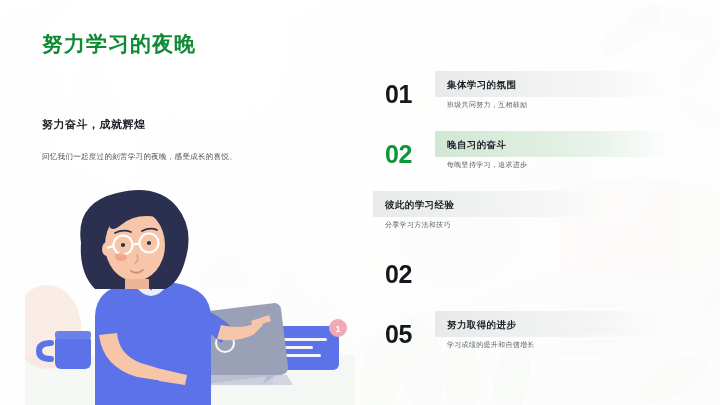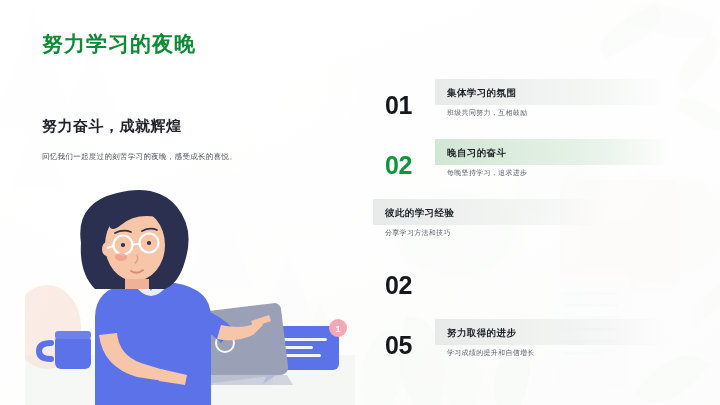--- a/index.html
+++ b/index.html
@@ -94,39 +94,39 @@
 
   
   .title{
     position:absolute; left:42px; top:30px;
     font-size:21px; font-weight:bold;
     color:#0e8a35; letter-spacing:1px;
     white-space:nowrap;
   }
   .subtitle{
     position:absolute; left:42px; top:117px;
-    font-size:15px; font-weight:bold;
+    font-size:11px; font-weight:bold;
     color:#20242a; letter-spacing:.5px;
     white-space:nowrap;
   }
   .desc{
     position:absolute; left:42px; top:152px;
     font-size:7.5px; color:#4a5058;
     letter-spacing:.3px; white-space:nowrap;
   }
 
   
   .illus{ position:absolute; left:25px; top:185px; width:330px; height:220px; }
 
   
   .list{ position:absolute; left:385px; top:58px; width:320px; }
   .item{
     position:relative;
     height:60px;
-    display:flex; align-items:flex-end;
+    display:flex; align-items:center;
   }
   .num{
     width:62px;
     font-size:25px; font-weight:bold;
     color:#14181d; letter-spacing:-.5px;
     line-height:1; padding-top:12px;
   }
   .item.active .num{ color:#0d9539; }
   .texts{ position:relative; padding-top:12px; }
   .band{

